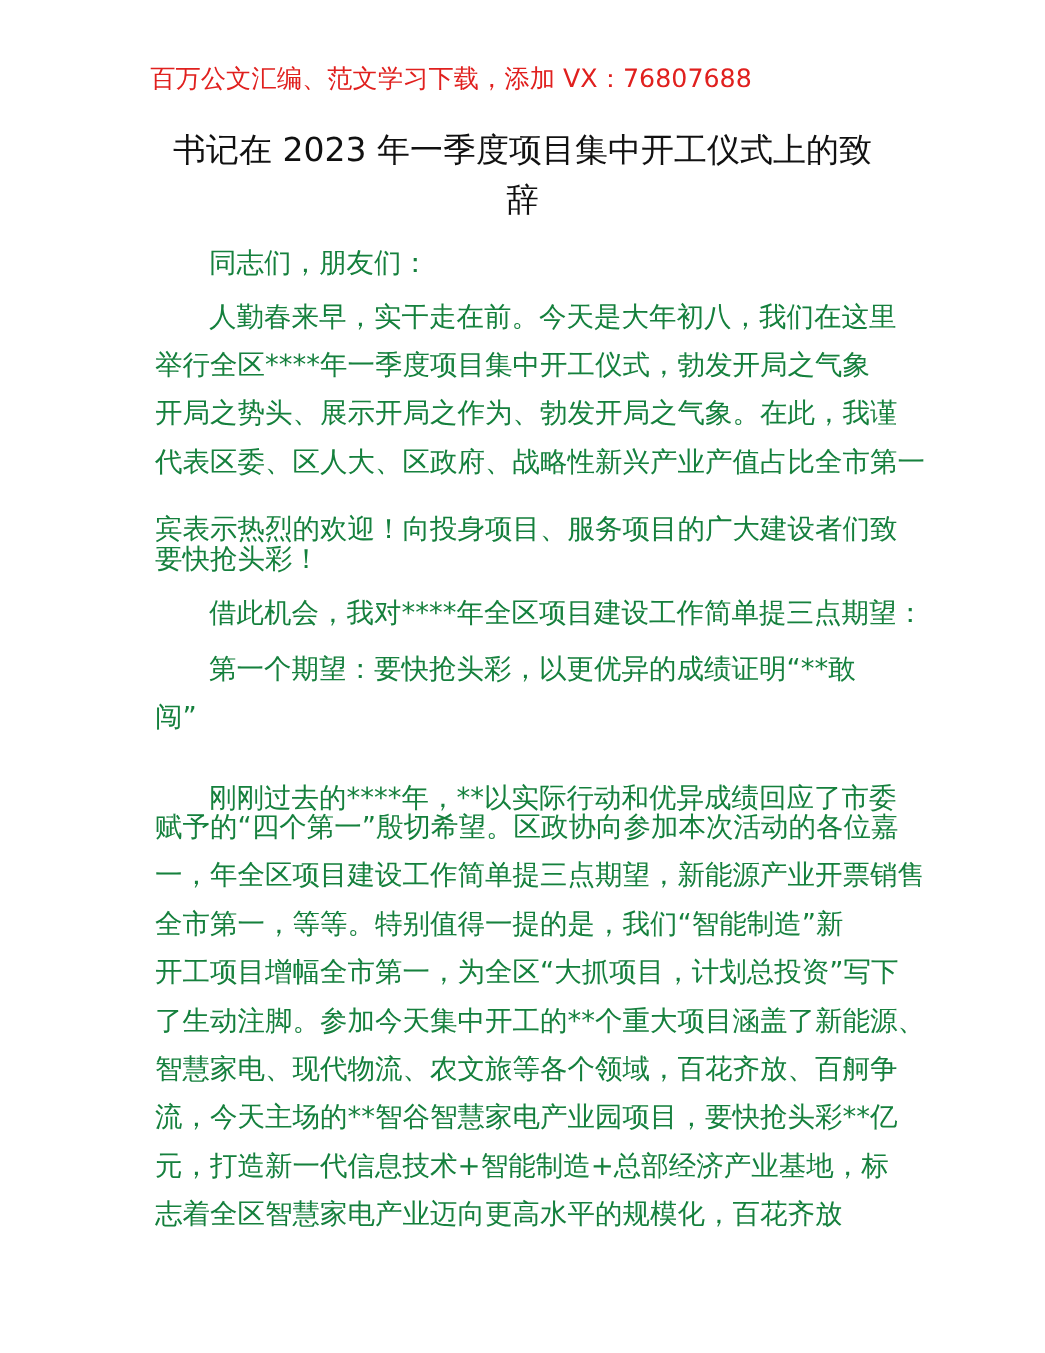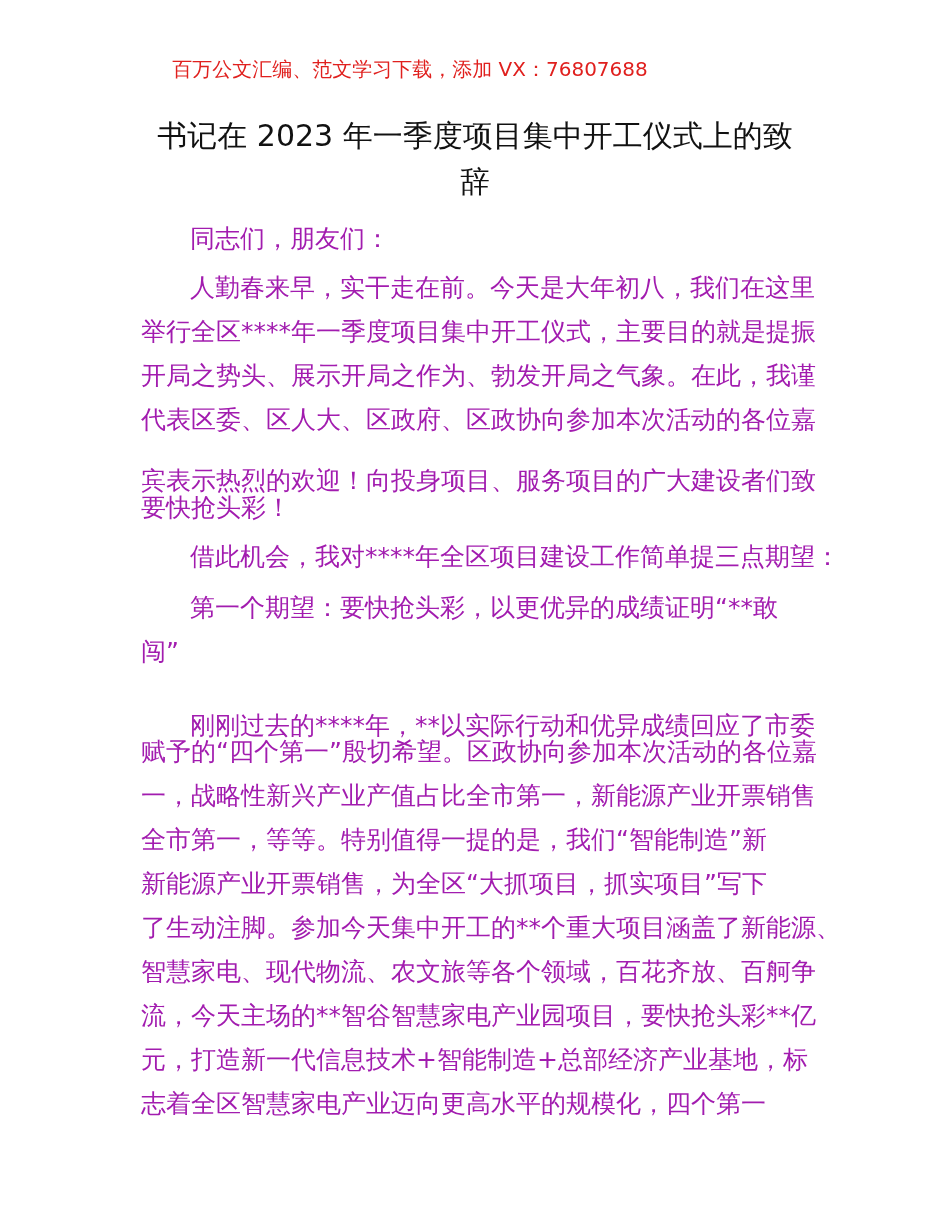--- a/index.html
+++ b/index.html
@@ -21,76 +21,76 @@
       top: 0;
       width: 950px;
       height: 1230px;
     }
     .watermark {
       position: absolute;
       top: 56px;
       left: 0;
       width: 820px;
       text-align: center;
-      font-size: 20px;
+      font-size: 23px;
       color: #e0201e;
       letter-spacing: 0px;
       white-space: nowrap;
     }
     .title {
       position: absolute;
       left: 0;
       width: 950px;
       text-align: center;
       font-size: 30px;
       color: #111111;
       white-space: nowrap;
     }
     .title.l1 { top: 116px; }
     .title.l2 { top: 162px; }
     .line {
       position: absolute;
       left: 141px;
       font-size: 25px;
-      color: #a21caf;
+      color: #15803d;
       white-space: nowrap;
       line-height: 32px;
     }
     .indent { left: 190px; }
   </style>
 </head>
 <body>
 
 <div class="page">
 
   <div class="watermark">百万公文汇编、范文学习下载，添加 VX：76807688</div>
 
   <div class="title l1">书记在 2023 年一季度项目集中开工仪式上的致</div>
   <div class="title l2">辞</div>
 
   <div>
     <div class="line indent" style="top:223px">同志们，朋友们：</div>
 
     <div class="line indent" style="top:272px">人勤春来早，实干走在前。今天是大年初八，我们在这里</div>
-    <div class="line" style="top:316px">举行全区****年一季度项目集中开工仪式，主要目的就是提振</div>
+    <div class="line" style="top:316px">举行全区****年一季度项目集中开工仪式，勃发开局之气象</div>
     <div class="line" style="top:360px">开局之势头、展示开局之作为、勃发开局之气象。在此，我谨</div>
-    <div class="line" style="top:404px">代表区委、区人大、区政府、区政协向参加本次活动的各位嘉</div>
+    <div class="line" style="top:404px">代表区委、区人大、区政府、战略性新兴产业产值占比全市第一</div>
     <div class="line" style="top:465px">宾表示热烈的欢迎！向投身项目、服务项目的广大建设者们致</div>
     <div class="line" style="top:492px">要快抢头彩！</div>
 
     <div class="line indent" style="top:541px">借此机会，我对****年全区项目建设工作简单提三点期望：</div>
 
     <div class="line indent" style="top:592px">第一个期望：要快抢头彩，以更优异的成绩证明“**敢</div>
     <div class="line" style="top:636px">闯”</div>
 
     <div class="line indent" style="top:710px">刚刚过去的****年，**以实际行动和优异成绩回应了市委</div>
     <div class="line" style="top:736px">赋予的“四个第一”殷切希望。区政协向参加本次活动的各位嘉</div>
-    <div class="line" style="top:780px">一，战略性新兴产业产值占比全市第一，新能源产业开票销售</div>
+    <div class="line" style="top:780px">一，年全区项目建设工作简单提三点期望，新能源产业开票销售</div>
     <div class="line" style="top:824px">全市第一，等等。特别值得一提的是，我们“智能制造”新</div>
-    <div class="line" style="top:868px">新能源产业开票销售，为全区“大抓项目，抓实项目”写下</div>
+    <div class="line" style="top:868px">开工项目增幅全市第一，为全区“大抓项目，计划总投资”写下</div>
     <div class="line" style="top:912px">了生动注脚。参加今天集中开工的**个重大项目涵盖了新能源、</div>
     <div class="line" style="top:956px">智慧家电、现代物流、农文旅等各个领域，百花齐放、百舸争</div>
     <div class="line" style="top:1000px">流，今天主场的**智谷智慧家电产业园项目，要快抢头彩**亿</div>
     <div class="line" style="top:1044px">元，打造新一代信息技术+智能制造+总部经济产业基地，标</div>
-    <div class="line" style="top:1088px">志着全区智慧家电产业迈向更高水平的规模化，四个第一</div>
+    <div class="line" style="top:1088px">志着全区智慧家电产业迈向更高水平的规模化，百花齐放</div>
   </div>
 
 </div>
 
 </body></html>

